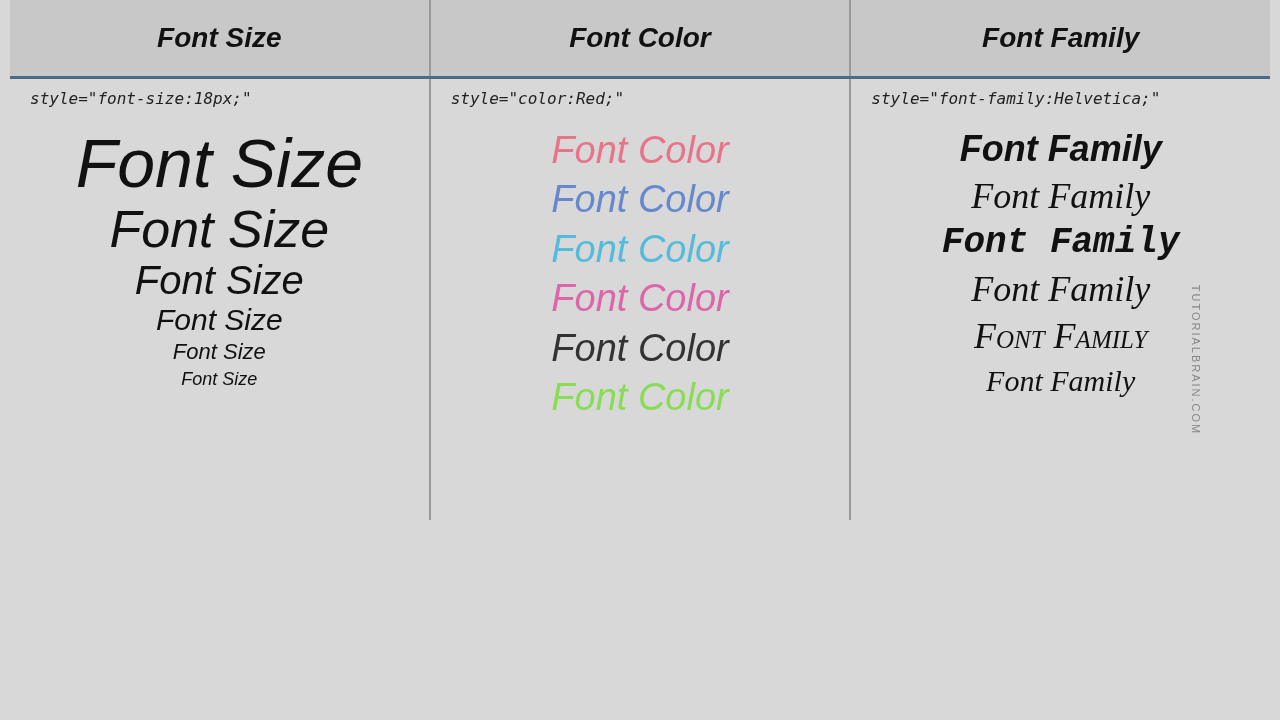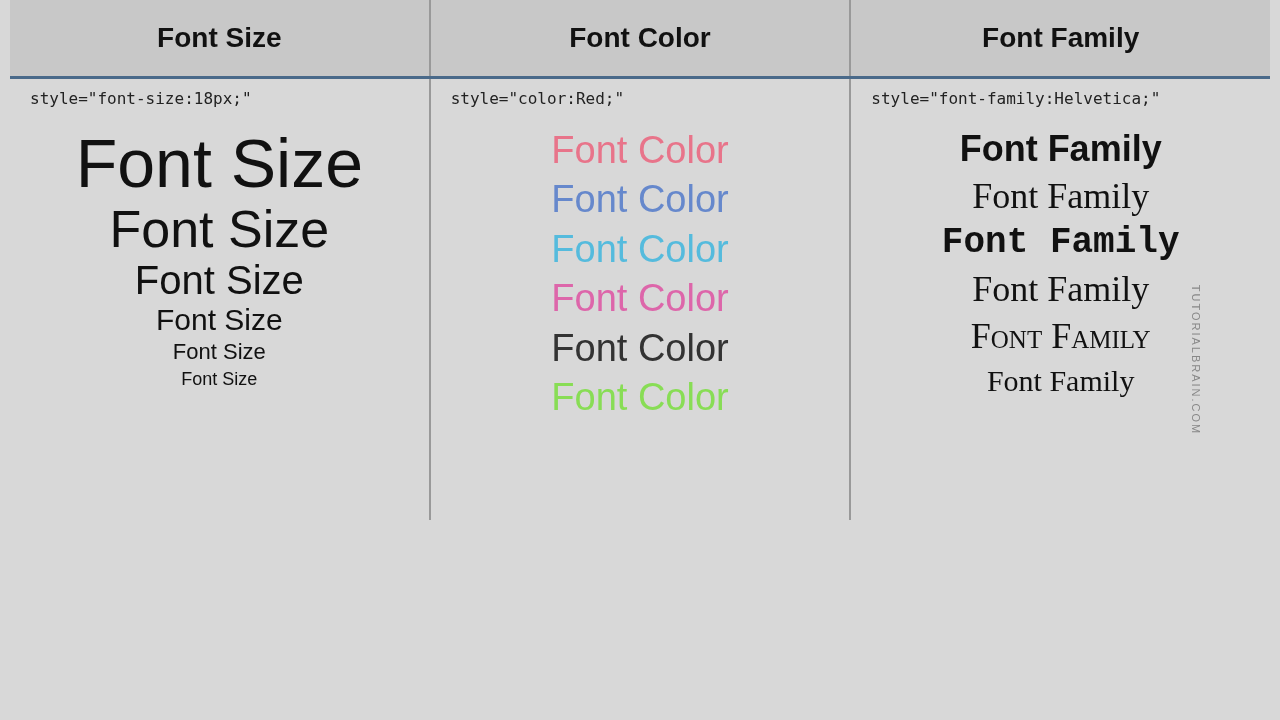--- a/index.html
+++ b/index.html
@@ -12,20 +12,21 @@
       overflow: hidden;
       position: relative;
     }
 
     .table-container {
       width: 1260px;
       margin: 0 auto;
       height: 520px;
       display: flex;
       flex-direction: column;
+      font-style: italic;
     }
 
     .header-row {
       display: flex;
       background: #c8c8c8;
       border-bottom: 3px solid #4a6a8a;
     }
 
     .header-cell {
       flex: 1;

